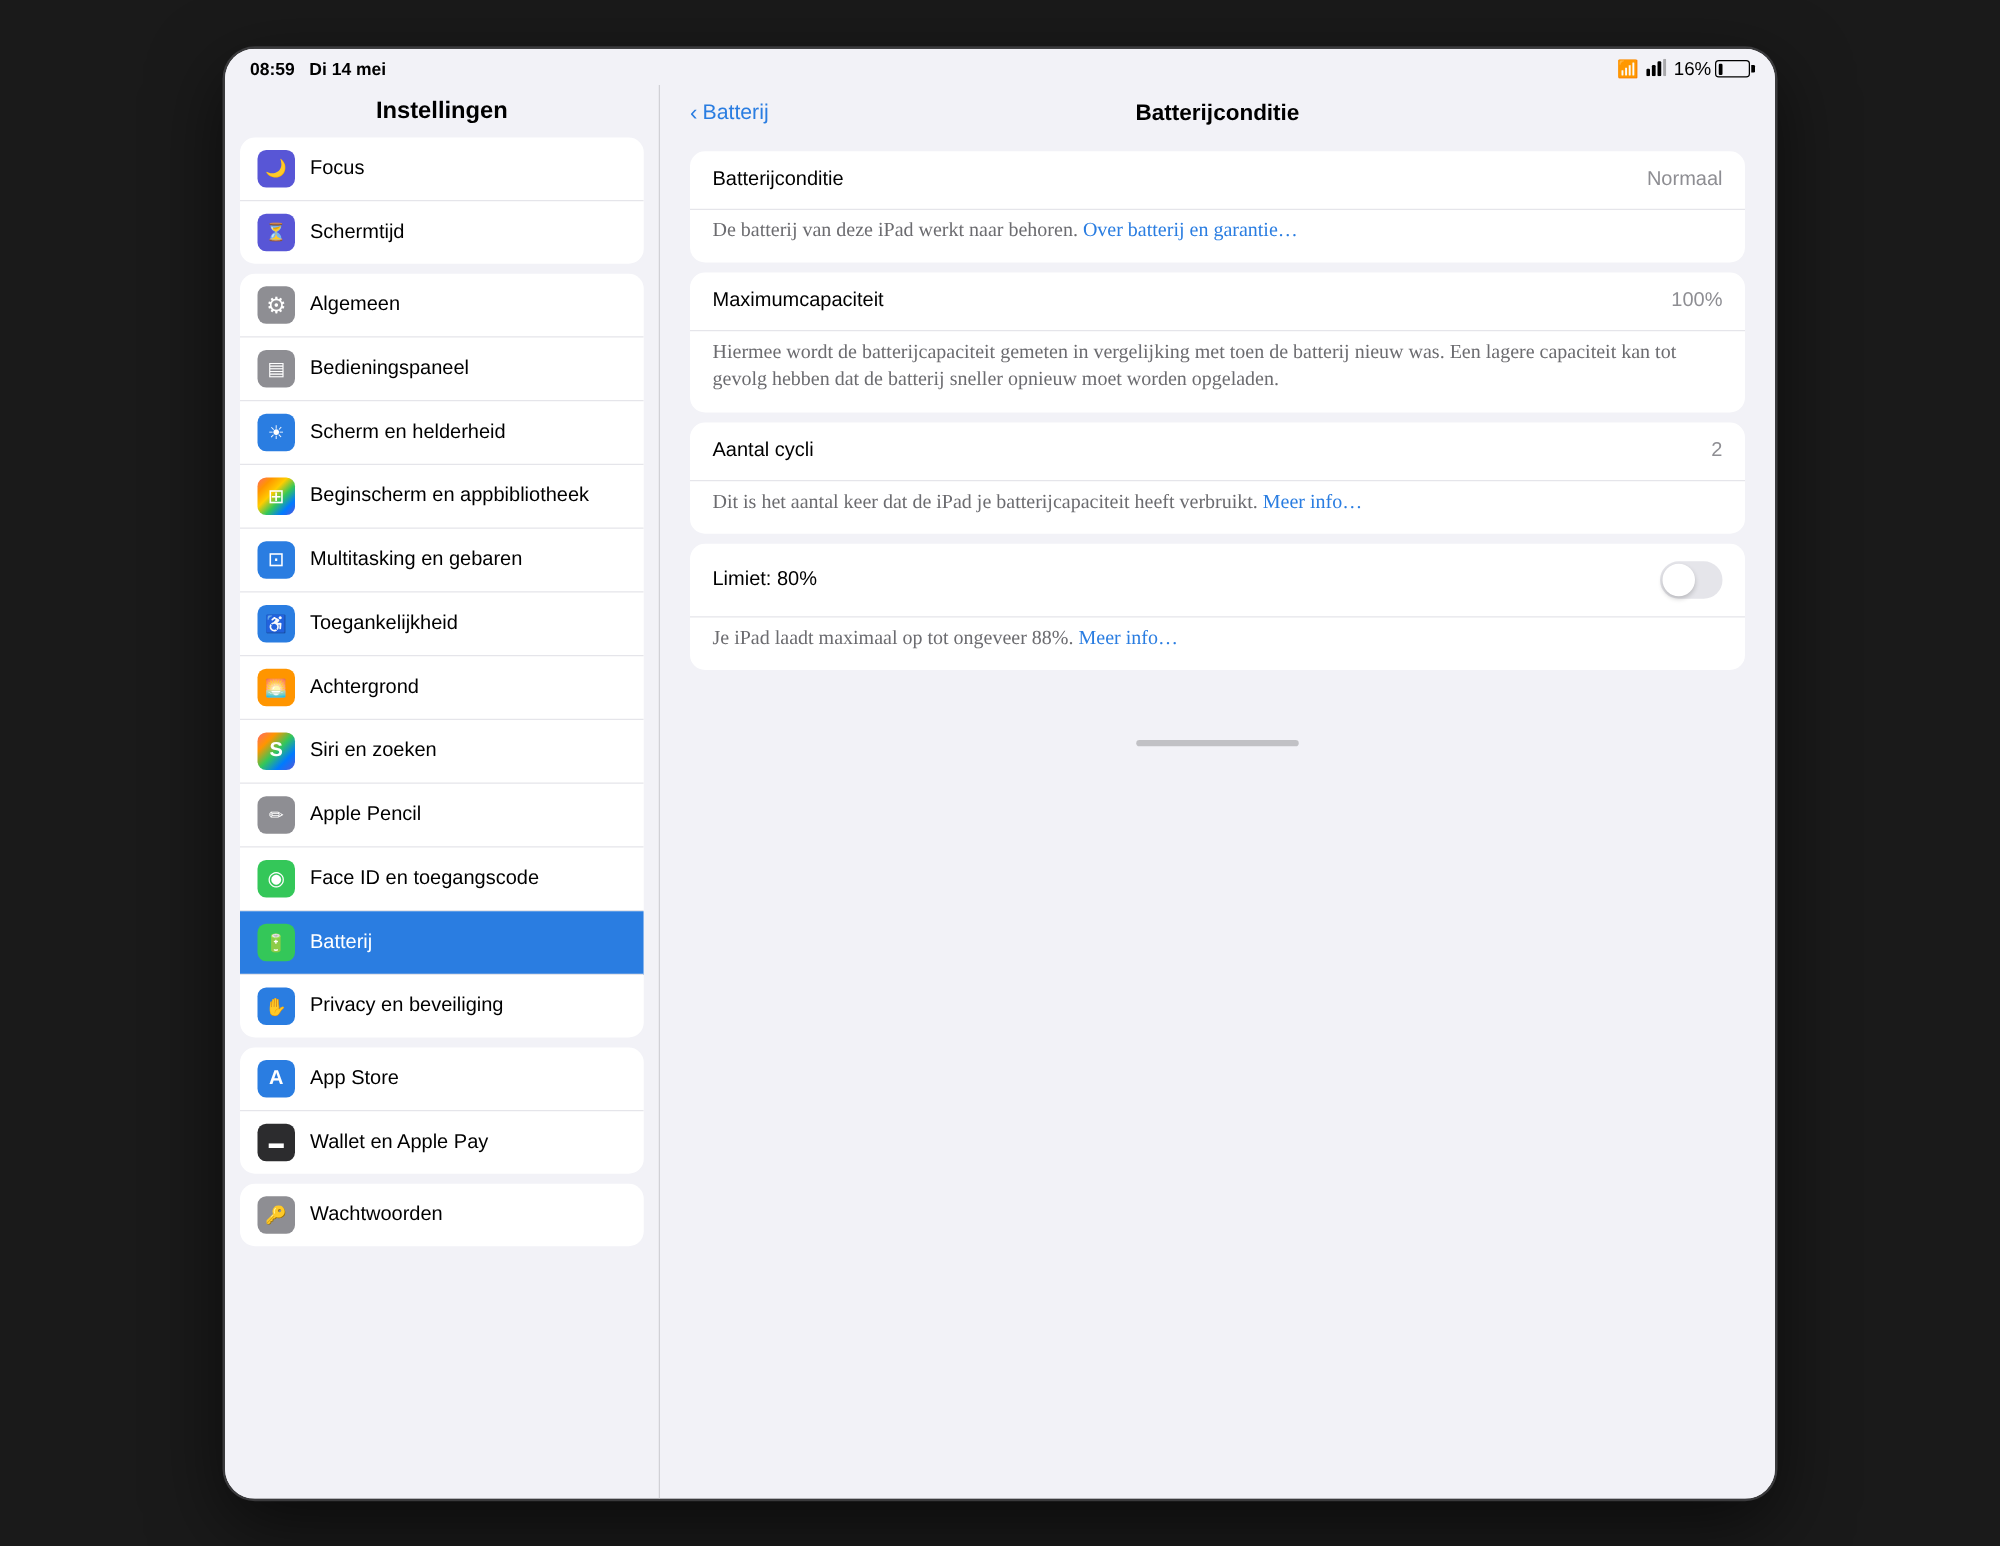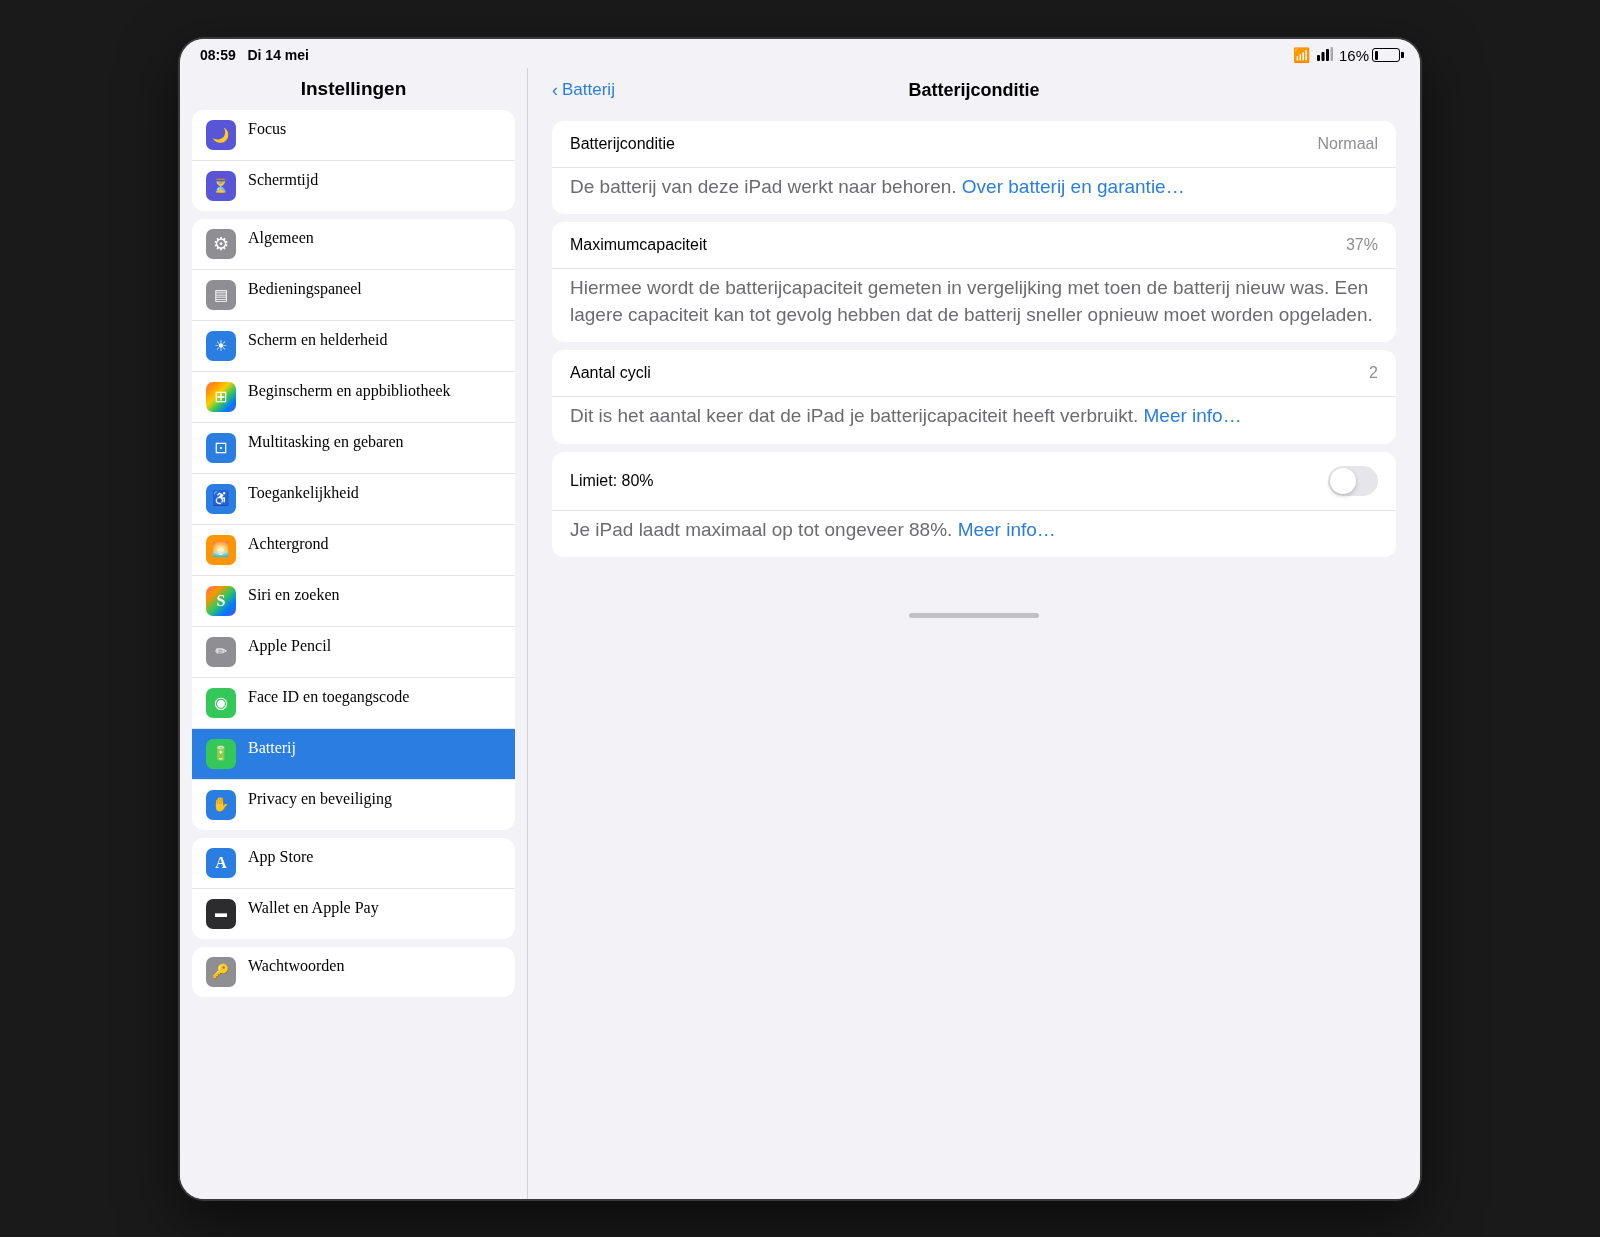--- a/index.html
+++ b/index.html
@@ -125,27 +125,26 @@
 
     .sidebar-section {
       background: #fff;
       border-radius: 12px;
       margin: 0 12px 8px;
       overflow: hidden;
     }
 
     .sidebar-item {
       display: flex;
-      align-items: flex-start;
+      align-items: center;
       padding: 10px 14px;
       cursor: pointer;
       gap: 12px;
       border-bottom: 0.5px solid #e5e5ea;
       min-height: 44px;
-      font-family: Liberation Serif, serif;
     }
 
     .sidebar-item:last-child {
       border-bottom: none;
     }
 
     .sidebar-item.active {
       background: #2a7de1;
     }
 
@@ -256,23 +255,24 @@
       font-weight: 400;
     }
 
     .card-value {
       font-size: 16px;
       color: #8e8e93;
     }
 
     .card-description {
       padding: 6px 18px 14px;
-      font-size: 19px;
+      font-size: 16px;
       color: #6c6c70;
       line-height: 1.4;
+      font-family: Liberation Serif, serif;
     }
 
     .card-description a {
       color: #2a7de1;
       text-decoration: none;
     }
 
     .toggle {
       width: 50px;
       height: 30px;
@@ -489,21 +489,21 @@
             </div>
             <div class="card-description">
               <span>De batterij van deze iPad werkt naar behoren.</span>
               <a href="#"> <span>Over batterij en garantie…</span></a>
             </div>
           </div>
 
           <div class="card">
             <div class="card-row">
               <span class="card-label">Maximumcapaciteit</span>
-              <span class="card-value">37%</span>
+              <span class="card-value">100%</span>
             </div>
             <div class="card-description">
               <span>Hiermee wordt de batterijcapaciteit gemeten in vergelijking met toen de batterij nieuw was. Een lagere capaciteit kan tot gevolg hebben dat de batterij sneller opnieuw moet worden opgeladen.</span>
             </div>
           </div>
 
           <div class="card">
             <div class="card-row">
               <span class="card-label">Aantal cycli</span>
               <span class="card-value">2</span>

